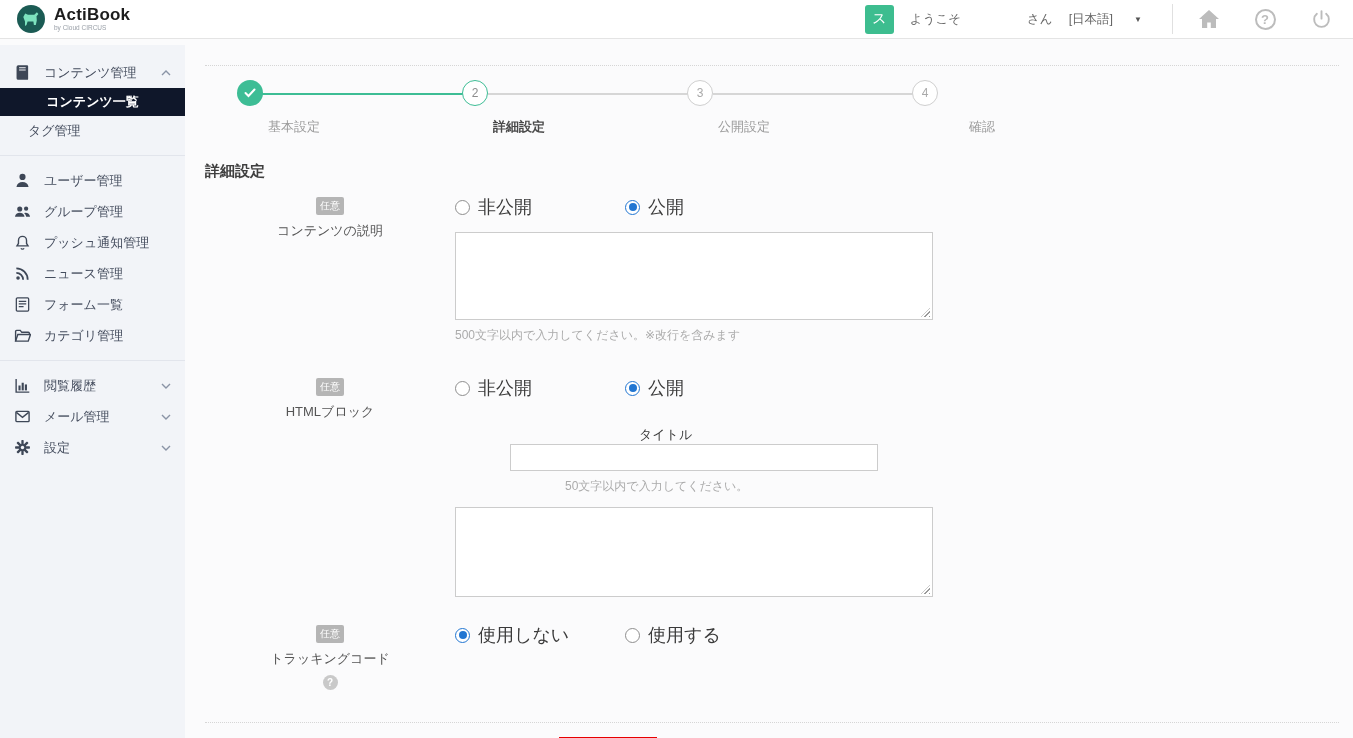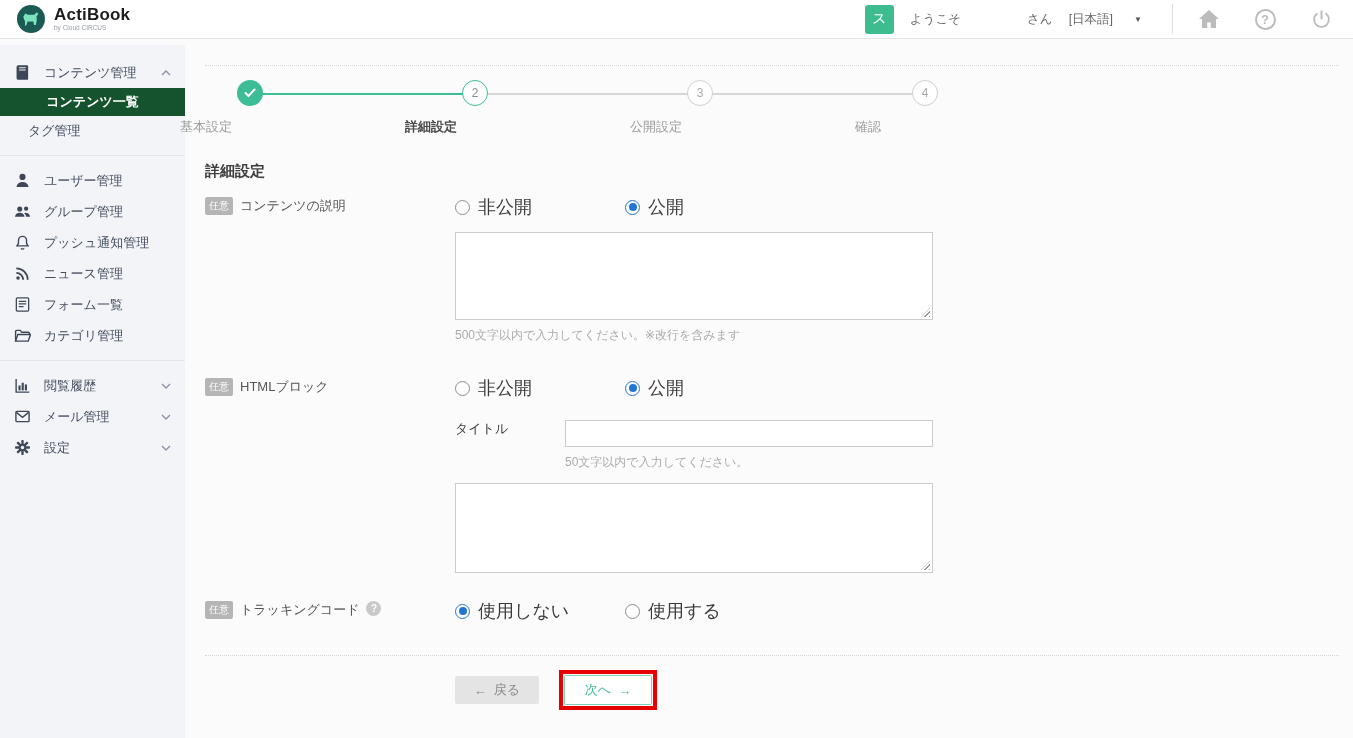--- a/index.html
+++ b/index.html
@@ -45,68 +45,68 @@
   }
   .snav-item {
     height:31px; display:flex; align-items:center; padding:0 12px 0 14px;
     cursor:pointer; white-space:nowrap;
   }
   .snav-item .sic { width:17px; height:17px; margin-right:13px; flex:none; }
   .snav-item .slabel { flex:1; }
   .snav-chevron { flex:none; margin-right:2px; }
   .subitem { height:30px; display:flex; align-items:center; padding-left:28px; cursor:pointer; white-space:nowrap; }
   .subitem.active {
-    background:#14532d; color:#fff; font-weight:bold; height:28px;
+    background:#0f172a; color:#fff; font-weight:bold; height:28px;
     padding-left:0; justify-content:center;
   }
   .sdivider { border-top:1px solid #e2e5ec; margin:9px 0; }
 
   
   .main { position:absolute; top:45px; left:185px; width:1168px; height:693px; padding:20px 14px 0 20px; }
   .page-title { display:flex; align-items:center; gap:9px; color:#757575; font-size:19px; padding:4px 0 14px 0; }
   .dotted { border-top:1px dotted #d6d6d6; }
 
   
   .wizard { position:relative; height:66px; margin:14px 0 6px 0; width:810px; }
   .wline { position:absolute; top:13px; height:2px; background:#d6d6d6; }
   .wline.done { background:#3dbd95; }
   .wstep { position:absolute; top:0; width:26px; height:26px; border-radius:50%; background:#fff;
     display:flex; align-items:center; justify-content:center; font-size:12px; color:#a9a9a9; }
   .wstep.done { background:#3dbd95; border:none; }
   .wstep.current { border:1.5px solid #3dbd95; color:#8c8c8c; }
   .wstep.pending { border:1.5px solid #cfcfcf; }
-  .wlabel { position:absolute; top:38px; width:140px; text-align:left; font-size:13px; color:#9b9b9b; }
+  .wlabel { position:absolute; top:38px; width:140px; text-align:right; font-size:13px; color:#9b9b9b; }
   .wlabel.current { color:#4a4a4a; font-weight:bold; }
 
   .section-heading { font-size:15px; font-weight:bold; color:#3f3f3f; margin:16px 0 14px 0; }
 
   
   .form-row { display:flex; align-items:flex-start; }
-  .field-label { width:250px; display:flex; gap:7px; font-size:13px; color:#555; padding-top:2px; }
+  .field-label { width:250px; display:flex; align-items:center; gap:7px; font-size:13px; color:#555; padding-top:2px;flex-direction:column; }
   .opt-badge { background:#b5b5b5; color:#fff; font-size:10px; padding:2px 4px; border-radius:2px; flex:none; }
   .qicon { width:15px; height:15px; border-radius:50%; background:#c9c9c9; color:#fff; font-size:10px; font-weight:bold;
     display:flex; align-items:center; justify-content:center; cursor:pointer; }
   .controls { width:478px; }
   .radio-pair { display:flex; }
   .radio { display:inline-flex; align-items:center; gap:8px; font-size:18px; color:#3a3a3a; cursor:pointer; width:170px; }
   .rdot { width:15px; height:15px; border-radius:50%; border:1px solid #8e8e8e; background:#fff; position:relative; flex:none; }
   .radio.checked .rdot { border-color:#2176d2; }
   .radio.checked .rdot::after { content:""; position:absolute; inset:2.5px; border-radius:50%; background:#2176d2; }
 
   .ta-wrap { position:relative; margin-top:13px; }
   textarea.ftextarea {
     width:478px; height:88px; border:1px solid #ccc; background:#fff; resize:none;
     font-family:inherit; font-size:13px; padding:6px; color:#333; display:block;
   }
   .resize-handle { position:absolute; right:3px; bottom:3px; width:9px; height:9px;
     background:repeating-linear-gradient(135deg, transparent, transparent 2px, #9a9a9a 2px, #9a9a9a 3.2px);
     clip-path:polygon(100% 0, 0 100%, 100% 100%); cursor:nwse-resize; }
   .helper { font-size:12px; color:#ababab; margin-top:7px; }
 
-  .title-row { display:flex; align-items:flex-start; margin-top:20px; }
+  .title-row { display:flex; align-items:center; margin-top:26px;flex-direction:column; }
   .title-label { width:110px; font-size:13px; color:#3a3a3a; }
   input.finput { width:368px; height:27px; border:1px solid #ccc; background:#fff; font-family:inherit; font-size:13px; padding:0 6px; color:#333; }
   .helper-indent { margin-left:110px; }
 
   
   .btn-row { display:flex; align-items:center; margin:14px 0 0 250px; }
   .btn { font-family:inherit; font-size:13px; cursor:pointer; border-radius:2px; display:inline-flex; align-items:center; gap:7px; justify-content:center; }
   .btn-back { background:#e4e4e4; border:none; color:#8a8a8a; width:84px; height:28px; margin-right:20px; }
   .btn-next { background:#fff; border:1px solid #86cfb7; color:#3dbd95; width:88px; height:30px; }
   .arrow { font-weight:bold; font-size:13px; }

